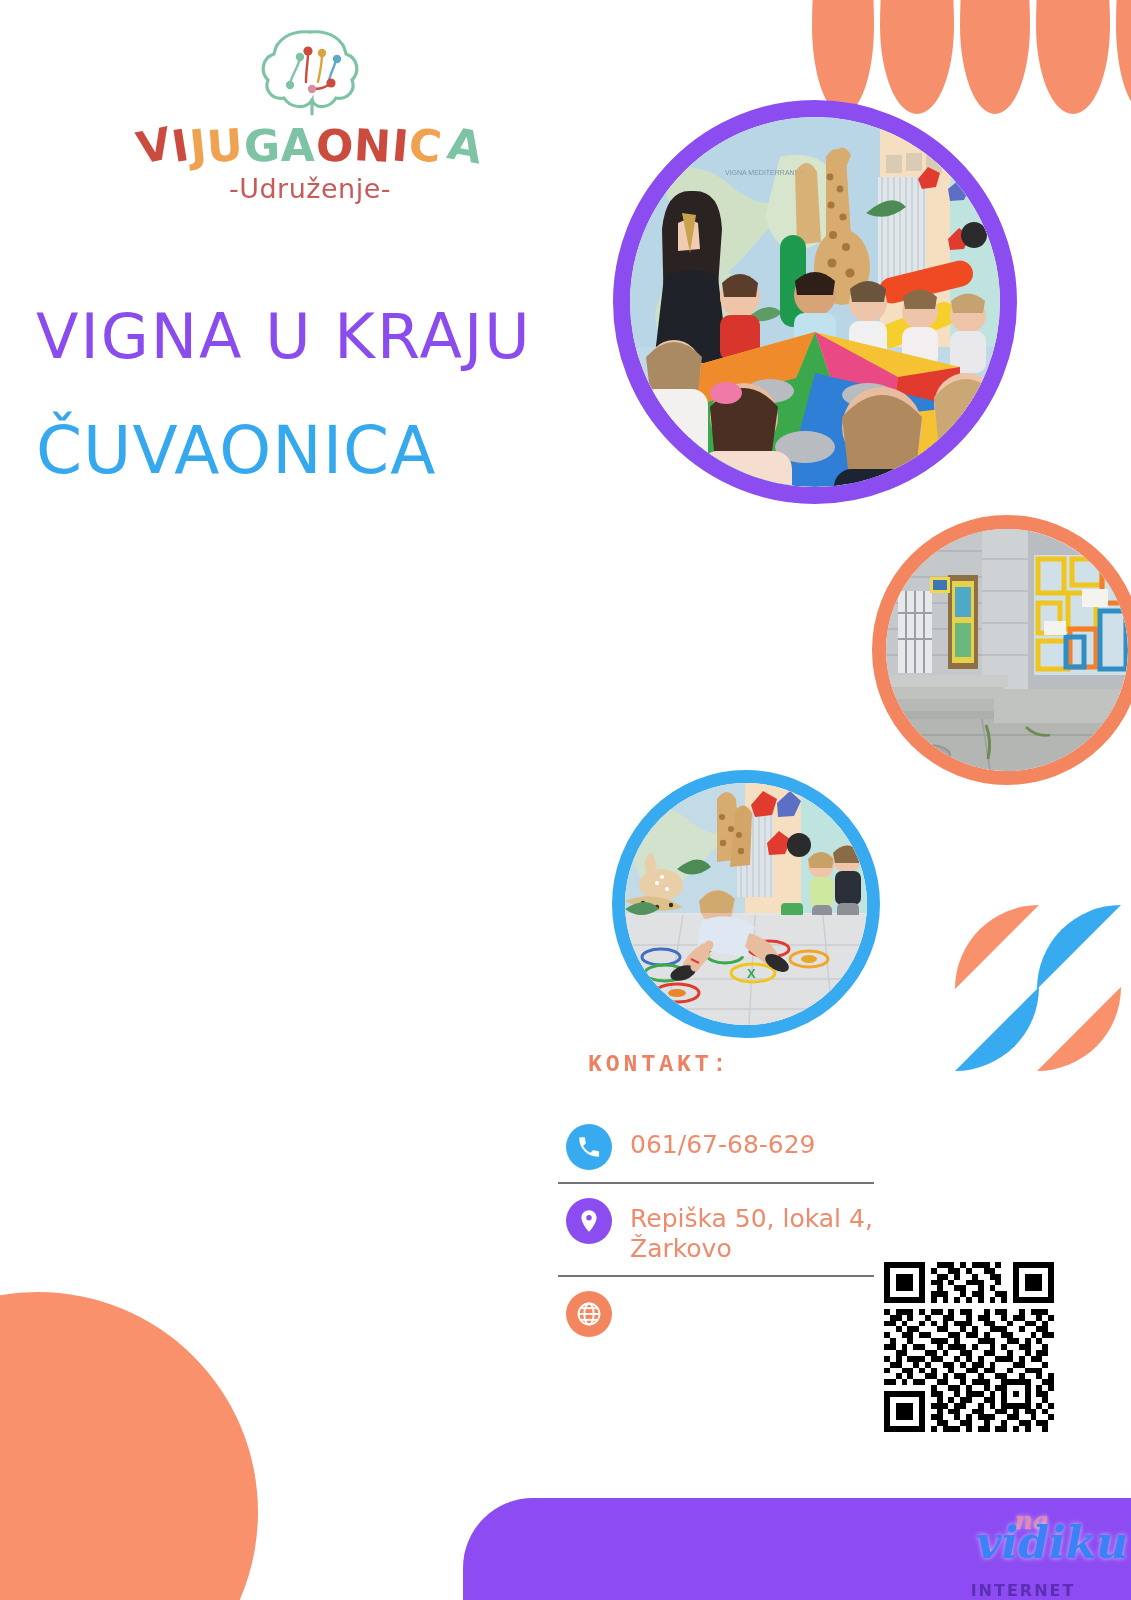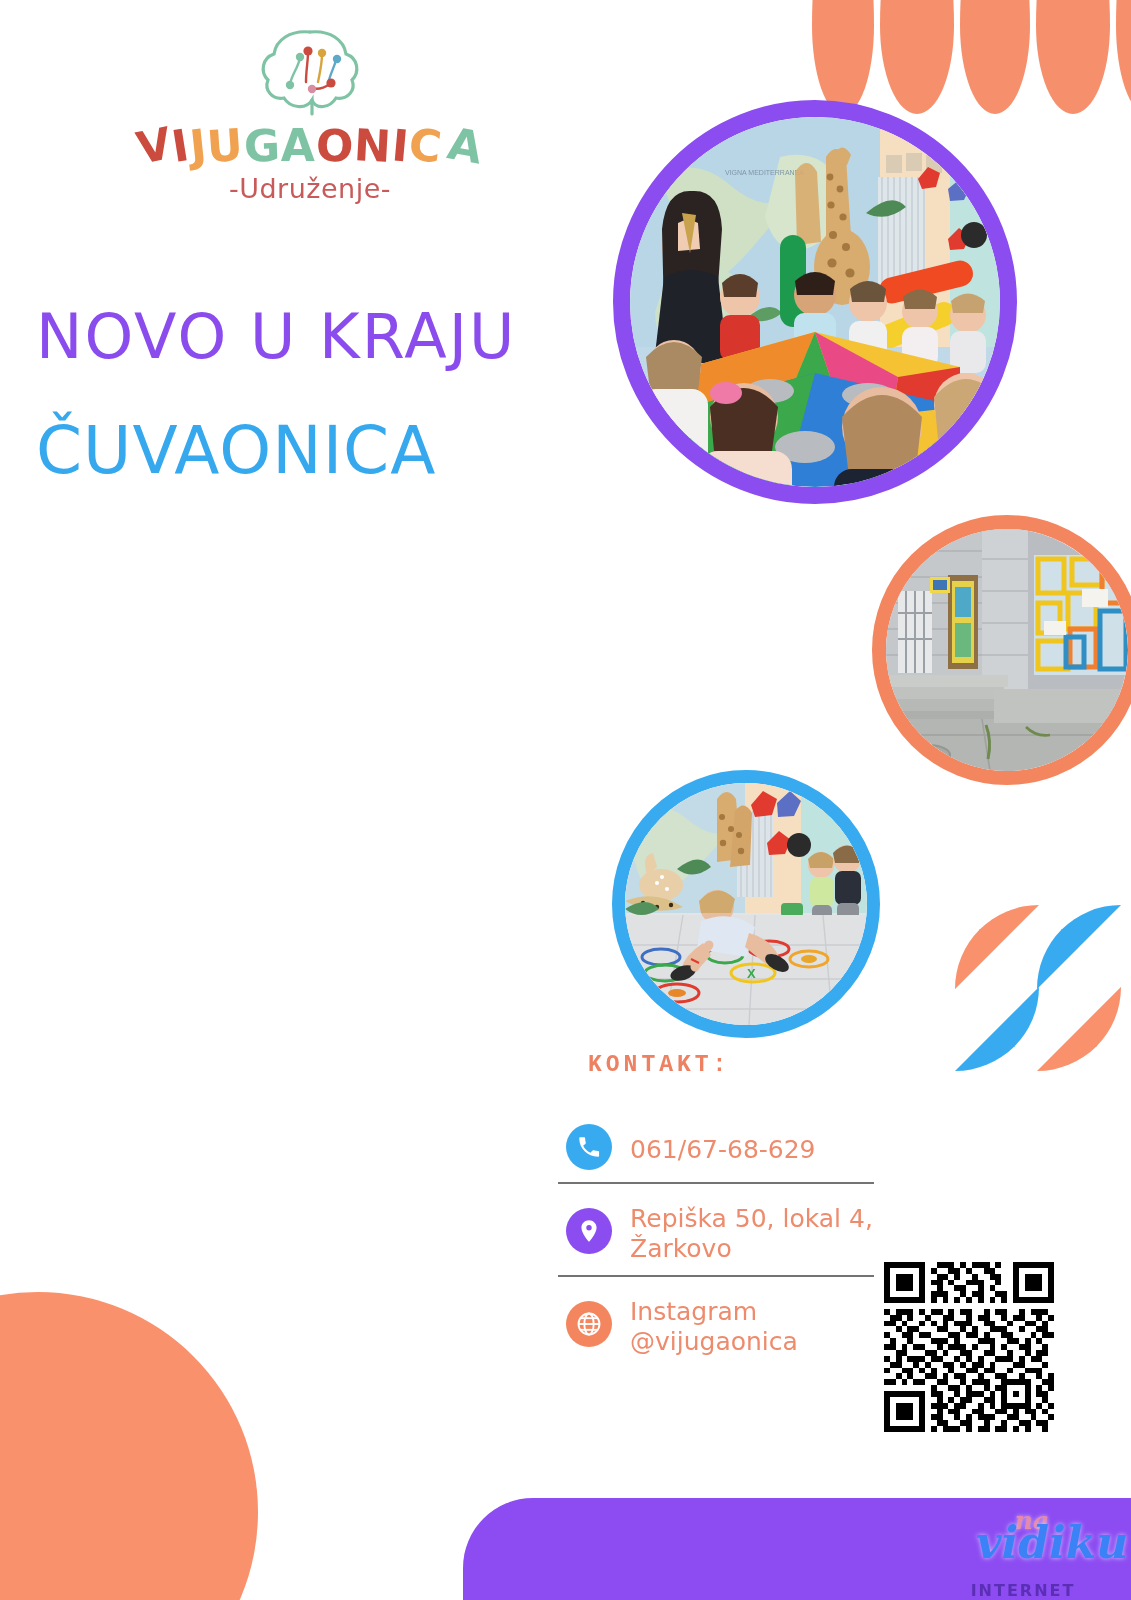--- a/index.html
+++ b/index.html
@@ -117,21 +117,21 @@
 
   
   .kontakt-title {
     position: absolute; left: 588px; top: 1052px;
     font-size: 23px; font-weight: 700; letter-spacing: 4px;
     color: #ED8162;
     font-family: Liberation Mono, monospace;
     z-index: 5;
   }
   .contact-list { position: absolute; left: 558px; top: 1110px; width: 330px; z-index: 5; }
-  .contact-row { display: flex; align-items: center; gap: 18px; padding: 14px 0 12px 8px; }
+  .contact-row { display: flex; align-items: flex-start; gap: 18px; padding: 14px 0 12px 8px; }
   .c-icon {
     flex: 0 0 auto;
     width: 46px; height: 46px; border-radius: 50%;
     display: flex; align-items: center; justify-content: center;
   }
   .c-icon.phone { background: #38ABF0; }
   .c-icon.pin { background: #8B4CF0; }
   .c-icon.globe { background: #F4865F; }
   .c-text {
     color: #ED8B6C;
@@ -208,21 +208,21 @@
       <circle cx="87" cy="33" r="4.2" fill="#5FA9C8"></circle>
       <circle cx="81" cy="57" r="4.6" fill="#CB4B3F"></circle>
       <circle cx="62" cy="63" r="4.2" fill="#D88EA0"></circle>
     </svg>
     <div class="wordmark">
       <span style="color:#CB4B3F;transform:rotate(-11deg)">V</span><span style="color:#CB4B3F;transform:rotate(-9deg)">I</span><span style="color:#F0A250;transform:rotate(-6deg)">J</span><span style="color:#F0A250;transform:rotate(-4deg)">U</span><span style="color:#7FC3A5;transform:rotate(-2deg)">G</span><span style="color:#7FC3A5;transform:rotate(0deg)">A</span><span style="color:#CB4B3F;transform:rotate(1deg)">O</span><span style="color:#CB4B3F;transform:rotate(3deg)">N</span><span style="color:#CB4B3F;transform:rotate(5deg)">I</span><span style="color:#F0A250;transform:rotate(7deg)">C</span><span style="color:#7FC3A5;transform:rotate(10deg);margin-left:5px">A</span>
     </div>
     <div class="assoc">-Udruženje-</div>
   </div>
 
-  <div class="h-novo">NOVO U KRAJU</div>
+  <div class="h-novo">VIGNA U KRAJU</div>
   <div class="h-main">
     <div>ČUVAONICA</div>
   </div>
 
 
   <div class="photo photo-main">
     <svg width="370" height="370" viewBox="0 0 370 370">
       <defs>
         <clipPath id="c1">
             <circle cx="185" cy="185" r="185"></circle>
@@ -554,22 +554,20 @@
     <div class="contact-row">
       <div class="c-icon globe">
         <svg width="28" height="28" viewBox="0 0 24 24" fill="none" stroke="#ffffff" stroke-width="1.6">
           <circle cx="12" cy="12" r="9"></circle>
           <ellipse cx="12" cy="12" rx="4" ry="9"></ellipse>
           <line x1="3" y1="12" x2="21" y2="12"></line>
           <line x1="4.6" y1="7" x2="19.4" y2="7"></line>
           <line x1="4.6" y1="17" x2="19.4" y2="17"></line>
         </svg>
       </div>
-      <div class="c-text">Instagram
-@vijugaonica</div>
     </div>
   </div>
 
   <div class="qr">
     <svg width="170" height="170" viewBox="0 0 29 29" shape-rendering="crispEdges">
       <rect width="29" height="29" fill="#ffffff"></rect>
       <g fill="#000000">
 
         <rect x="0" y="0" width="7" height="1"></rect>
           <rect x="0" y="6" width="7" height="1"></rect>

